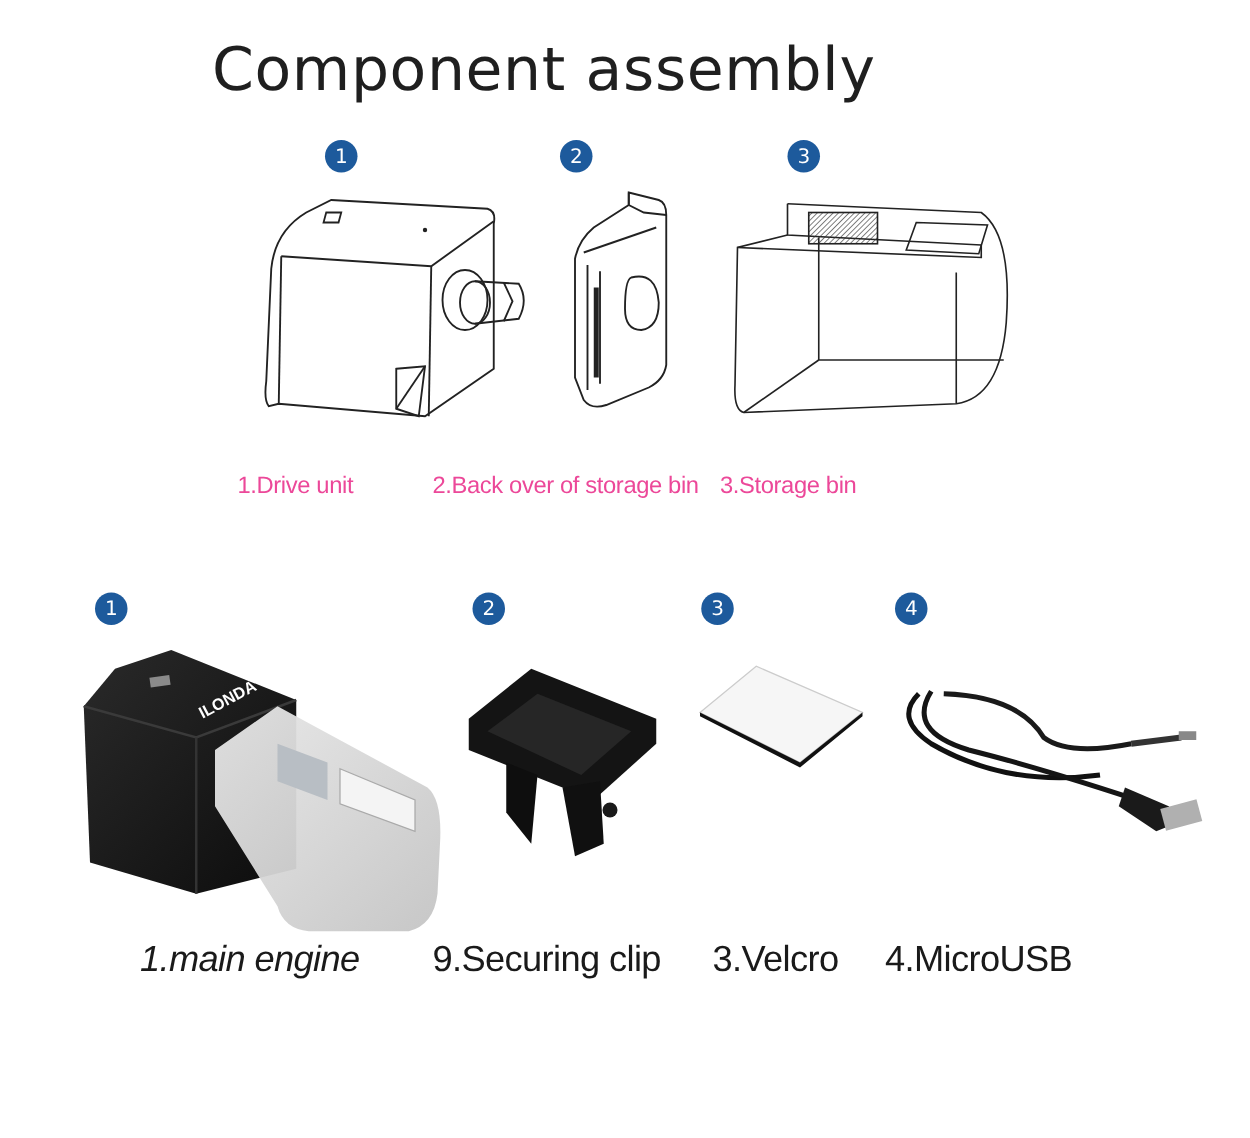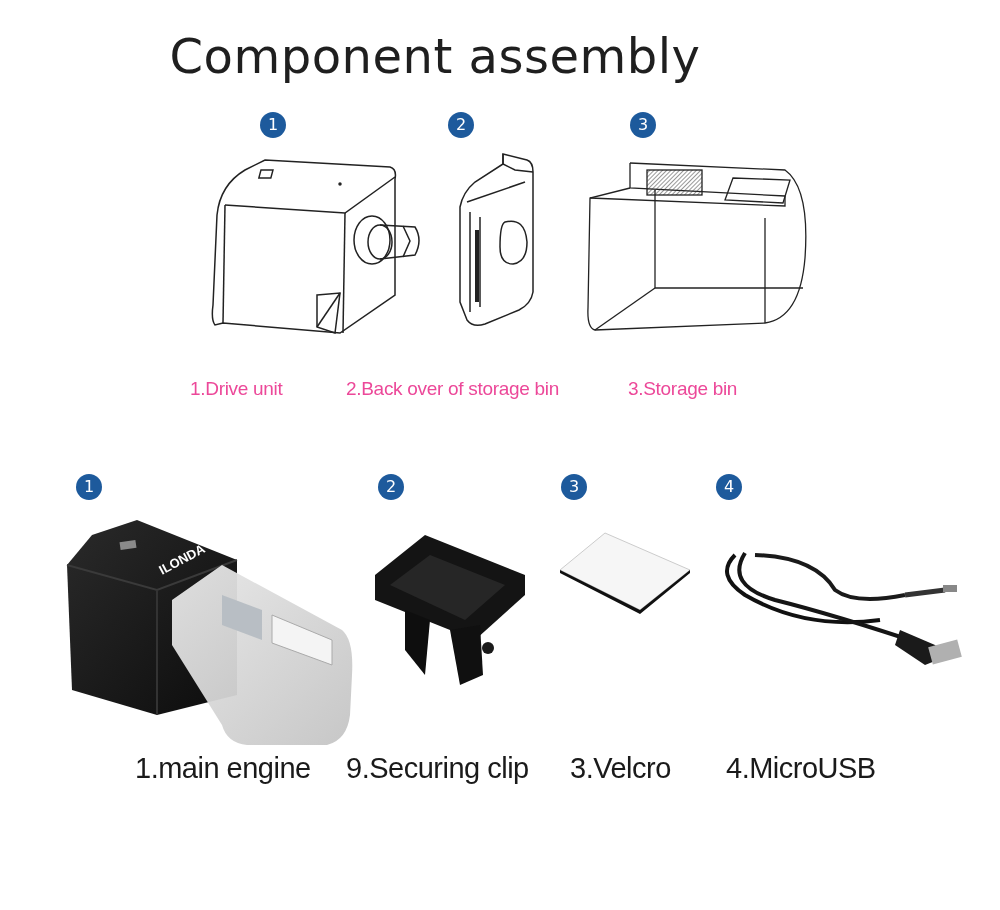--- a/index.html
+++ b/index.html
@@ -56,21 +56,21 @@
   <path d="M 70 130 L 10 172"></path>
   <defs>
     <pattern id="hatch" width="3" height="3" patternUnits="userSpaceOnUse" patternTransform="rotate(45)">
       <line x1="0" y1="0" x2="0" y2="3" stroke="#333" stroke-width="1"></line>
     </pattern>
   </defs>
 </svg>
 
 <div class="caption-top" style="left:190px;">1.Drive unit</div>
 <div class="caption-top" style="left:330px;margin-left:16px;">2.Back over of storage bin</div>
-<div class="caption-top" style="left:628px;">3.Storage bin</div>
+<div class="caption-top" style="left:576px;">3.Storage bin</div>
 
 <div class="badge" style="left:76px;top:474px;">1</div>
 <div class="badge" style="left:378px;top:474px;">2</div>
 <div class="badge" style="left:561px;top:474px;">3</div>
 <div class="badge" style="left:716px;top:474px;">4</div>
 
 <svg style="left:62px;top:515px;" width="300" height="235" viewBox="0 0 300 235">
   <defs>
     <linearGradient id="bodyG" x1="0" y1="0" x2="1" y2="1">
       <stop offset="0" stop-color="#2a2a2a"></stop>
@@ -107,16 +107,16 @@
 <svg style="left:715px;top:545px;" width="250" height="125" viewBox="0 0 250 125" fill="none">
   <path d="M 20 10 Q 0 30 30 50 Q 90 85 165 75" stroke="#111" stroke-width="4"></path>
   <path d="M 30 8 Q 10 40 60 55 Q 120 70 210 100" stroke="#151515" stroke-width="4"></path>
   <path d="M 40 10 Q 100 12 120 45 Q 140 60 190 50" stroke="#1a1a1a" stroke-width="4"></path>
   <path d="M 190 50 L 230 45" stroke="#333" stroke-width="5"></path>
   <rect x="228" y="40" width="14" height="7" fill="#888"></rect>
   <path d="M 185 85 L 220 100 L 230 112 L 210 120 L 180 100 Z" fill="#1a1a1a"></path>
   <rect x="215" y="98" width="30" height="18" fill="#b0b0b0" transform="rotate(-15 230 107)"></rect>
 </svg>
 
-<div class="caption-bot" style="left:135px;">1.main engine</div>
+<div class="caption-bot" style="left:112px;font-style:italic;">1.main engine</div>
 <div class="caption-bot" style="left:346px;">9.Securing clip</div>
 <div class="caption-bot" style="left:570px;">3.Velcro</div>
-<div class="caption-bot" style="left:726px;">4.MicroUSB</div>
+<div class="caption-bot" style="left:708px;">4.MicroUSB</div>
 
 </body></html>

